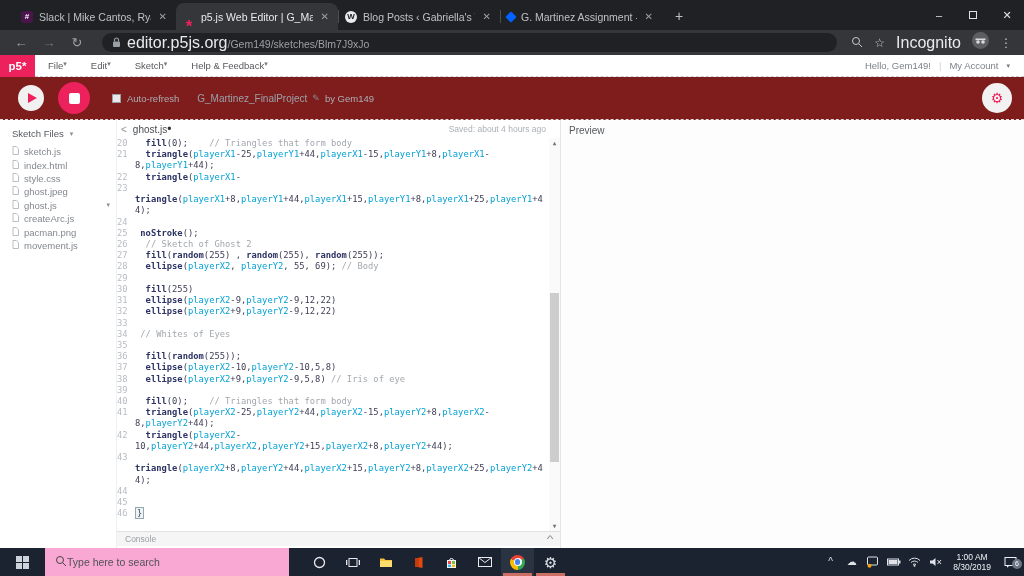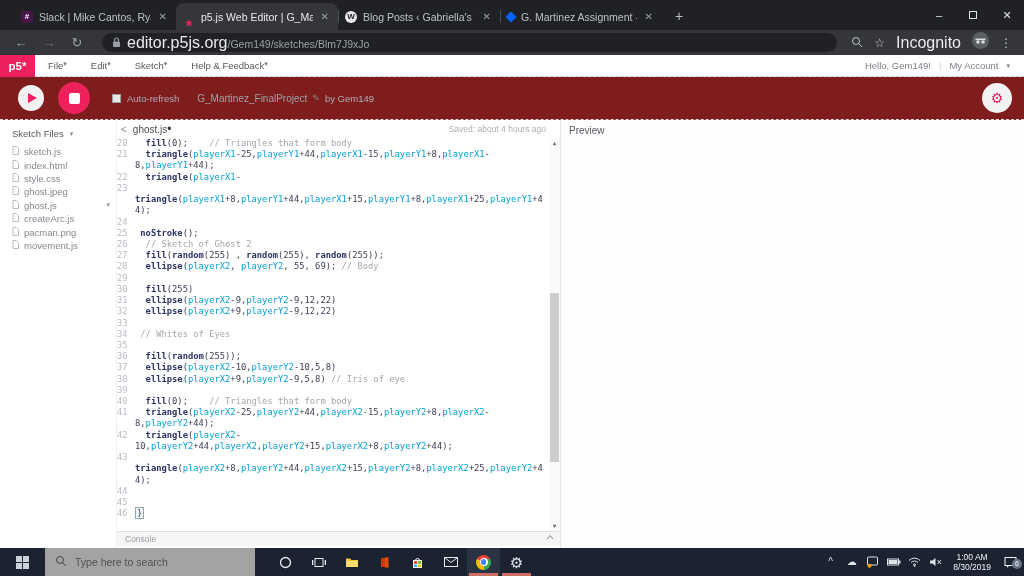--- a/index.html
+++ b/index.html
@@ -89,21 +89,21 @@
   .conlabel{font-size:8.5px;color:#9aa0a6}
   .conchev{font-size:9px;color:#8a9096;transform:scaleX(1.6)}
 
   
   .preview{position:absolute;left:560px;top:120px;width:464px;height:428px;background:#fdfdfd;border-left:1px solid #e6e6e6}
   .prevlabel{padding:5px 8px;font-size:10px;color:#55585e}
 
   
   .taskbar{position:absolute;left:0;top:548px;width:1024px;height:28px;background:#1b2331;display:flex;align-items:stretch}
   .startbtn{width:45px;display:grid;place-items:center}
-  .searchbox{width:210px;background:#a3a3a3;display:flex;align-items:center;gap:8px;padding:0 10px}
+  .searchbox{width:244px;background:#f9a8d4;display:flex;align-items:center;gap:0;padding:0 10px}
   .searchtext{font-size:10.5px;color:#4e5256;white-space:nowrap}
   .taskapps{display:flex;margin-left:14px}
   .tbcell{width:33px;display:grid;place-items:center;position:relative}
   .tbcell.tb-active{background:#2a3342}
   .tbcell.tb-open::after{content:"";position:absolute;left:2px;right:2px;bottom:0;height:3px;background:#cd6e64}
   .chromeball{width:15px;height:15px;border-radius:50%;background:conic-gradient(from -60deg,#ea4335 0 33%,#34a853 0 66%,#fbbc05 0 100%);display:grid;place-items:center}
   .chromein{width:8px;height:8px;border-radius:50%;background:#fff;display:grid;place-items:center}
   .chromedot{width:5.5px;height:5.5px;border-radius:50%;background:#4285f4}
   .tb-gearglyph{color:#dfe3e8;font-size:15px;line-height:1}
   .tray{margin-left:auto;display:flex;align-items:center;gap:4px;padding-right:4px}

